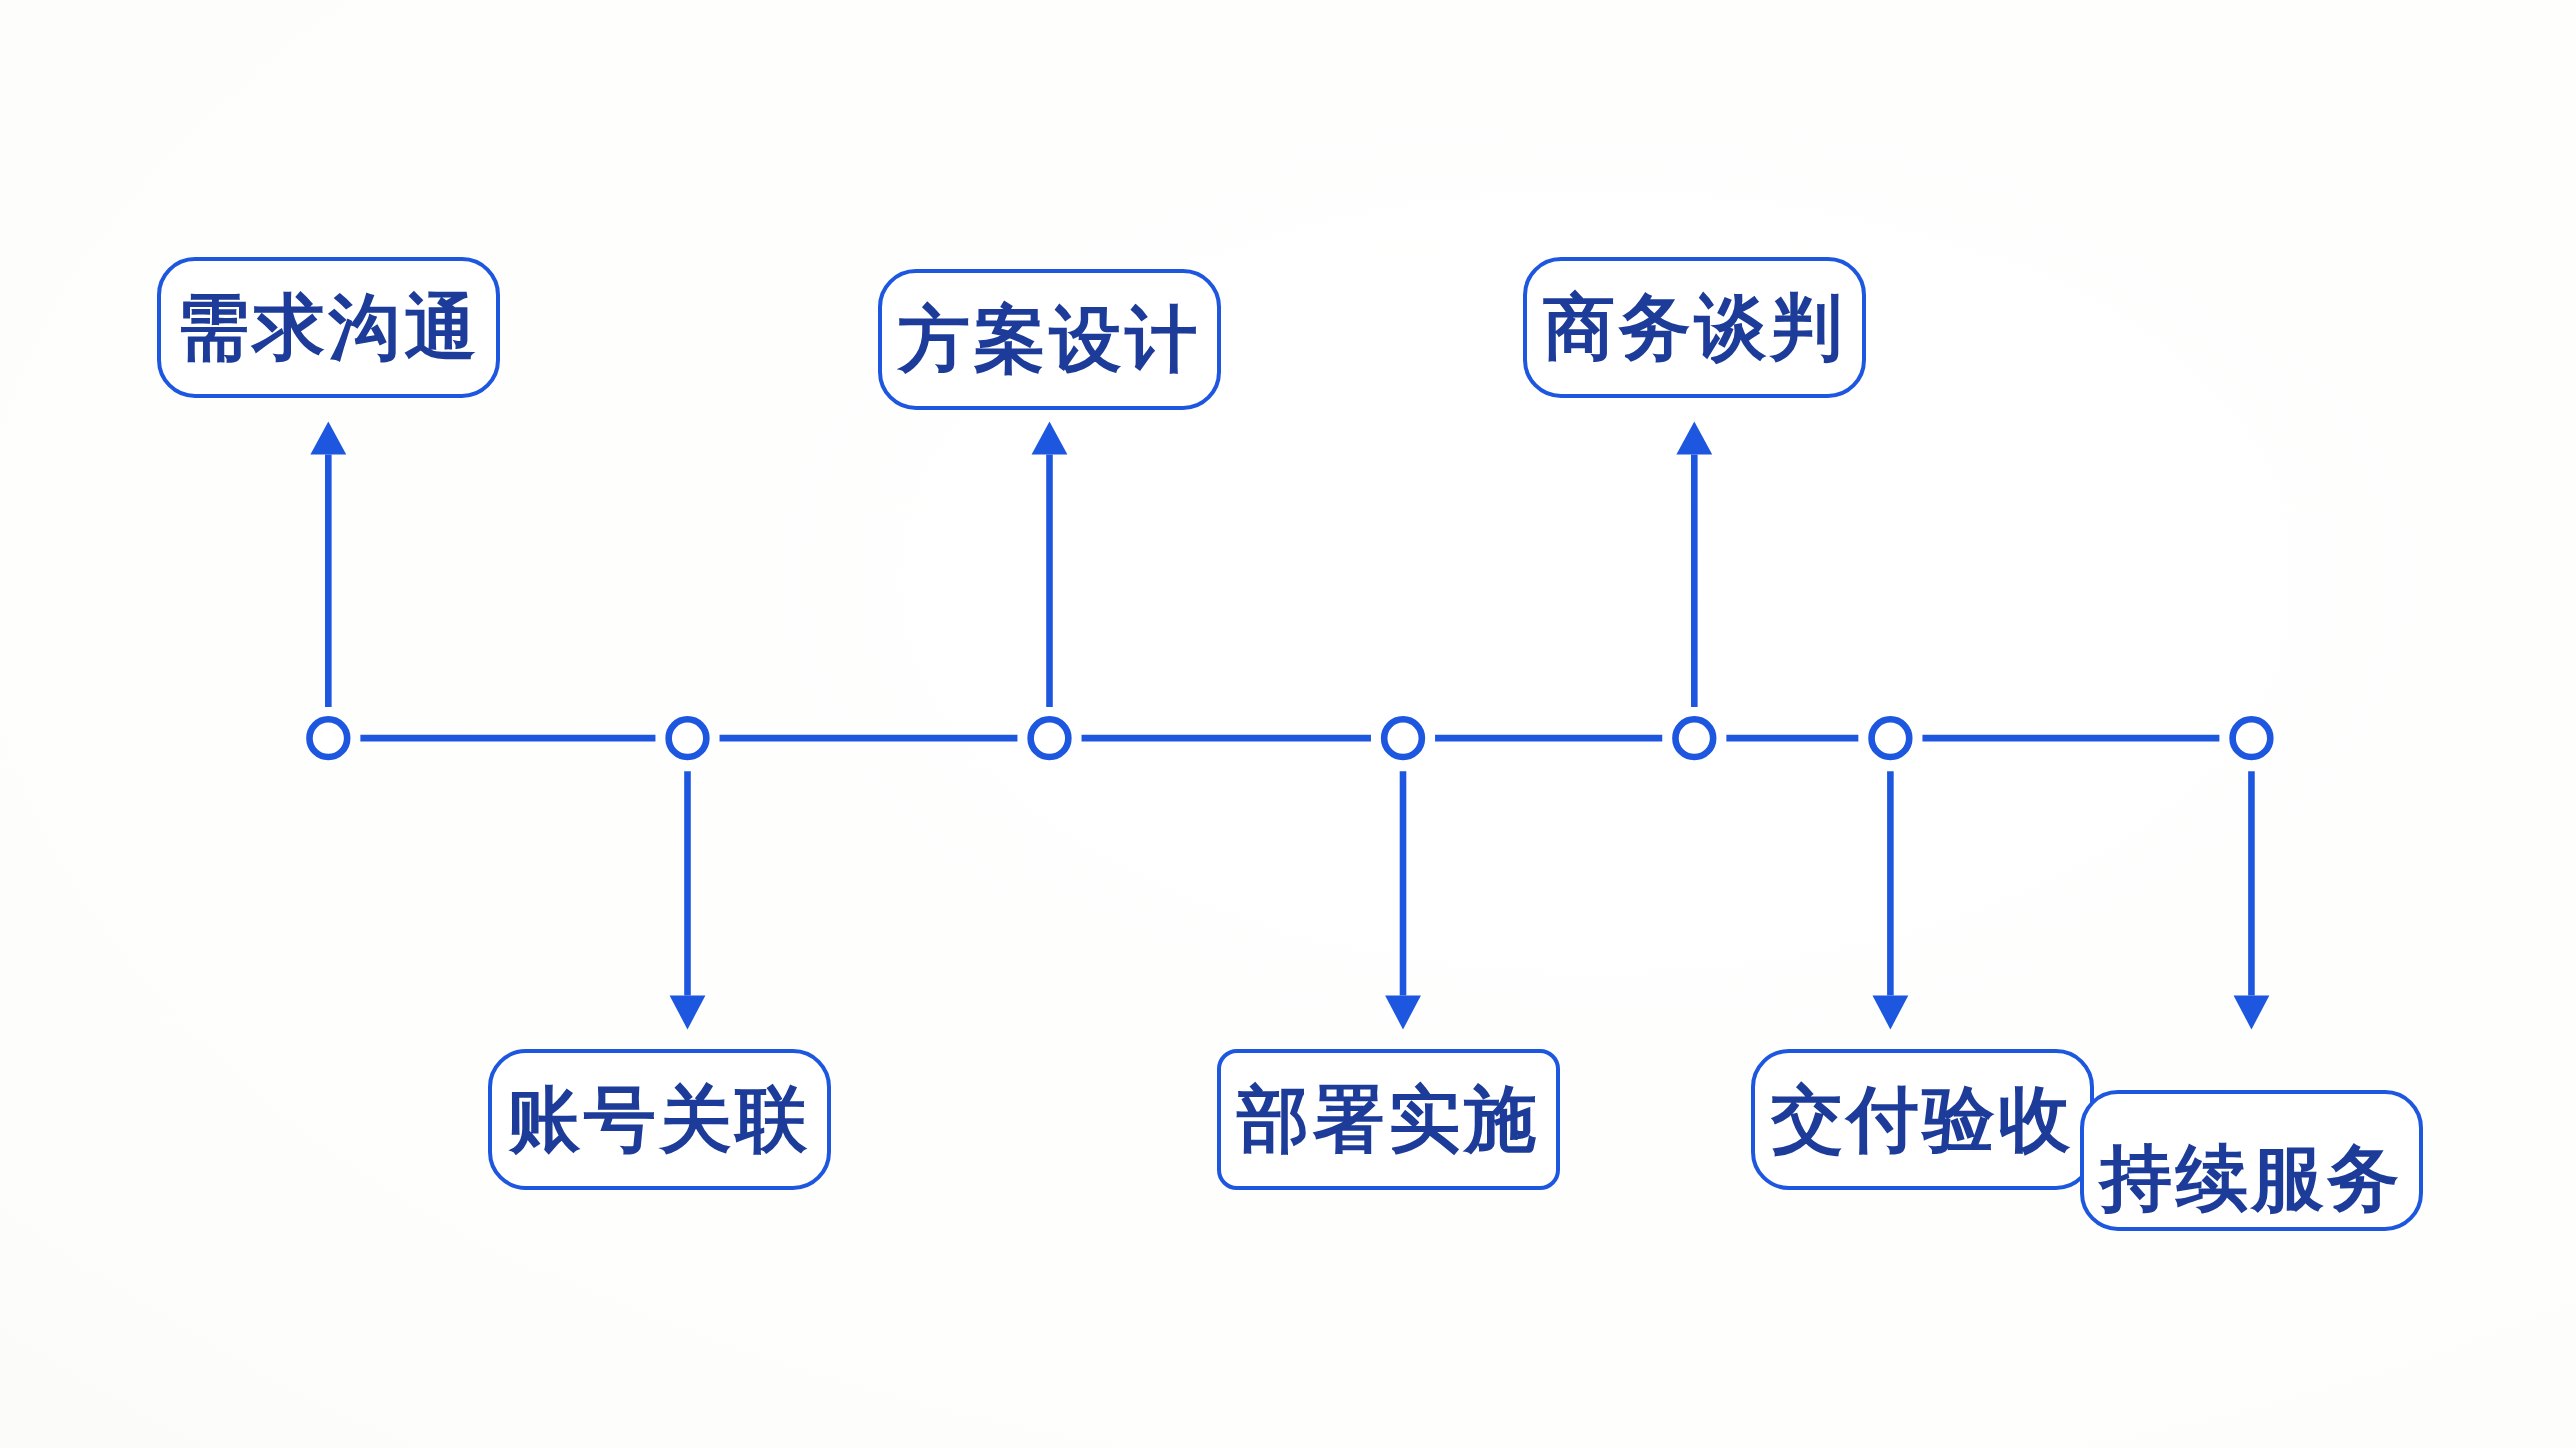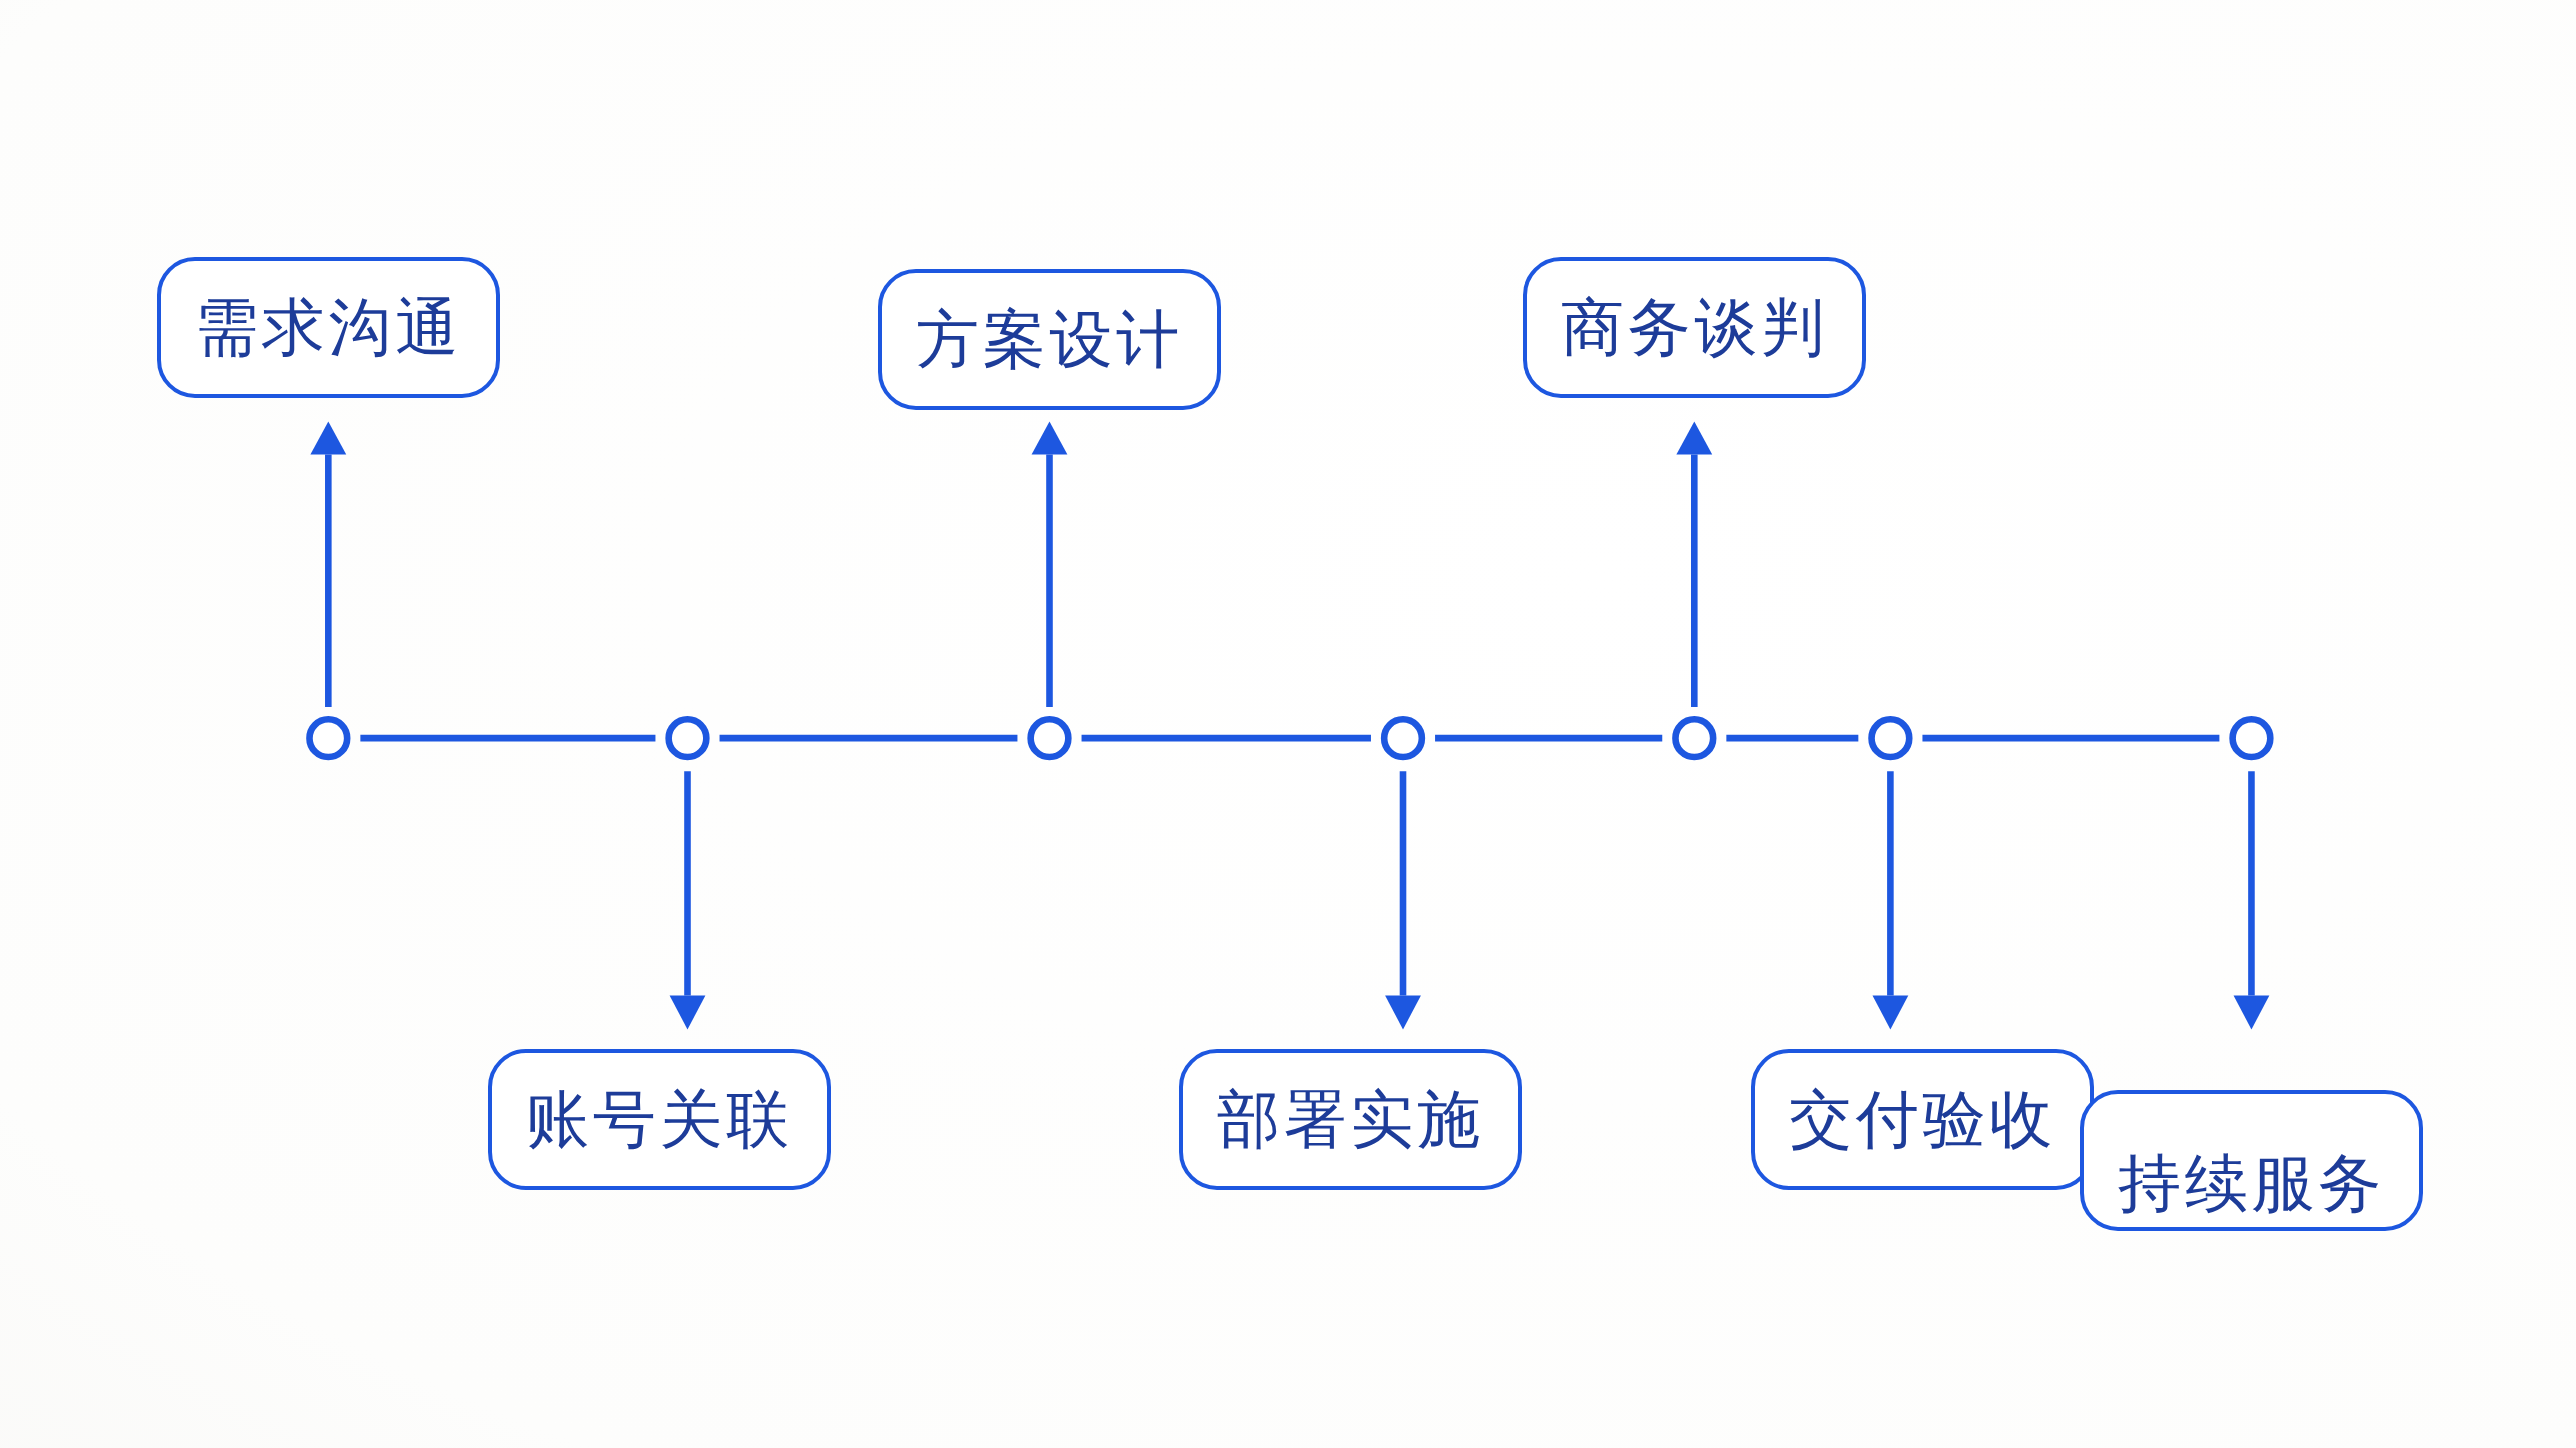--- a/index.html
+++ b/index.html
@@ -22,22 +22,22 @@
     height: 141px;
     box-sizing: border-box;
     background: var(--box-fill, #ffffff);
     border: 4.7px solid var(--accent, #1d57e0);
     border-radius: 38px;
     display: flex;
     align-items: center;
     justify-content: center;
   }
   .step-label {
-    font-size: 63px;
-    font-weight: 400;
+    font-size: 72px;
+    font-weight: 700;
     letter-spacing: 3.8px;
     white-space: nowrap;
     color: var(--label-text, #1d3c99);
   }
   svg.timeline {
     position: absolute;
     left: 0;
     top: 0;
   }
 </style>
@@ -77,21 +77,21 @@
   <div id="boxes">
       <div class="step-box" style="left: 157px; top: 257px;">
         <span class="step-label">需求沟通</span>
       </div>
       <div class="step-box" style="left: 488px; top: 1049px;">
         <span class="step-label">账号关联</span>
       </div>
       <div class="step-box" style="left: 878px; top: 257px; margin-top: 12px;">
         <span class="step-label">方案设计</span>
       </div>
-      <div class="step-box" style="left: 1179px; top: 1049px;">
+      <div class="step-box" style="left: 1217px; top: 1049px; border-radius: 20px;">
         <span class="step-label">部署实施</span>
       </div>
       <div class="step-box" style="left: 1523px; top: 257px; text-align: right;">
         <span class="step-label">商务谈判</span>
       </div>
       <div class="step-box" style="left: 1719px; top: 1049px; margin-left: 32px;">
         <span class="step-label">交付验收</span>
       </div>
       <div class="step-box" style="left: 2080px; top: 1090px; align-items: flex-end;">
         <span class="step-label">持续服务</span>

